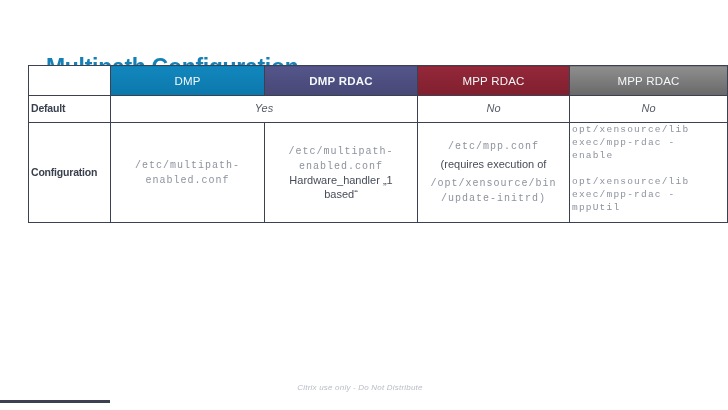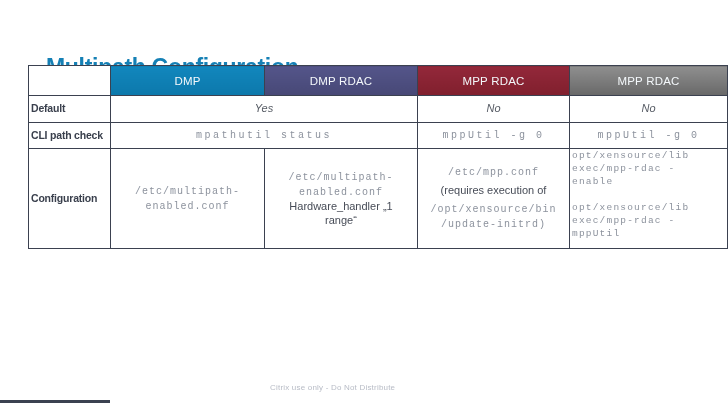--- a/index.html
+++ b/index.html
@@ -16,21 +16,21 @@
     border-collapse:collapse;table-layout:fixed;width:699px;
   }
   table.cfg td,table.cfg th{
     border:1.5px solid #3B4150;padding:0 2px;overflow:hidden;
   }
   
   tr.hdr{height:30px;}
   td.corner{border:none;background:#fff;}
   th.hcell{font-size:11.5px;font-weight:400;color:#F4F8FB;text-align:center;letter-spacing:0.2px;}
   th.h-dmp{background:linear-gradient(180deg,#1287BD,#0C78AB);}
-  th.h-dmprdac{background:linear-gradient(180deg,#54558A,#474876);}
+  th.h-dmprdac{background:linear-gradient(180deg,#54558A,#474876);font-weight:bold;}
   th.h-mpprdac{background:linear-gradient(180deg,#93283A,#801F2D);}
   th.h-mpprdac2{background:linear-gradient(180deg,#8F8F8F,#686868);}
   
   tr.r-default{height:27px;}
   tr.r-version{height:32px;}
   tr.r-mgmt{height:36px;}
   tr.r-support{height:40px;}
   tr.r-driver{height:37px;}
   tr.r-cli{height:26px;}
   tr.r-config{height:100px;}
@@ -52,22 +52,22 @@
   
   td.cfgcell{vertical-align:middle;text-align:center;padding:2px 4px;}
   .cfgcell .mline{font-size:10px;letter-spacing:1px;line-height:15px;}
   .cfgcell .sline{font-size:11px;color:#474C57;line-height:13.5px;}
   .cfgcell .spaced{margin-top:4px;margin-bottom:4px;}
   td.cfgleft{vertical-align:top;text-align:left;padding:4px 2px 0 8px;}
   .cfgleft .mline{font-size:9.5px;letter-spacing:1.2px;line-height:13px;font-family:Liberation Mono, monospace;}
   .gap{height:13px;}
   
   .watermark{
-    position:absolute;left:270px;top:383px;width:180px;text-align:left;
-    font-size:8px;color:#B8BCC6;letter-spacing:0.2px;
+    position:absolute;left:270px;top:383px;width:180px;text-align:center;
+    font-size:8px;color:#B8BCC6;letter-spacing:0.2px;font-style:italic;
   }
   .footer-bar{
     position:absolute;left:0;top:400px;width:110px;height:3px;background:#3B4150;
   }
 </style>
 </head>
 <body>
 
 <div>
   <h1 class="title">Multipath Configuration</h1>
@@ -93,38 +93,32 @@
       <td class="lbl">Default</td>
       <td class="val" colspan="2">Yes</td>
       <td class="val">No</td>
       <td class="val">No</td>
     </tr>
 
 
 
 
 
-    <tr class="r-cli">
-      <td class="lbl nowrap">CLI path check</td>
-      <td class="mono cli" colspan="2">mpathutil status</td>
-      <td class="mono cli">mppUtil -g 0</td>
-      <td class="mono cli">mppUtil -g 0</td>
-    </tr>
 
     <tr class="r-config">
       <td class="lbl">Configuration</td>
       <td class="cfgcell">
         <div class="mono mline">/etc/multipath-</div>
         <div class="mono mline">enabled.conf</div>
       </td>
       <td class="cfgcell">
         <div class="mono mline">/etc/multipath-</div>
         <div class="mono mline">enabled.conf</div>
         <div class="sline">Hardware_handler „1</div>
-        <div class="sline">range“</div>
+        <div class="sline">based“</div>
       </td>
       <td class="cfgcell">
         <div class="mono mline">/etc/mpp.conf</div>
         <div class="sline spaced">(requires execution of</div>
         <div class="mono mline">/opt/xensource/bin</div>
         <div class="mono mline">/update-initrd)</div>
       </td>
       <td class="cfgleft">
         <div class="mono mline">opt/xensource/lib</div>
         <div class="mono mline">exec/mpp-rdac -</div>

